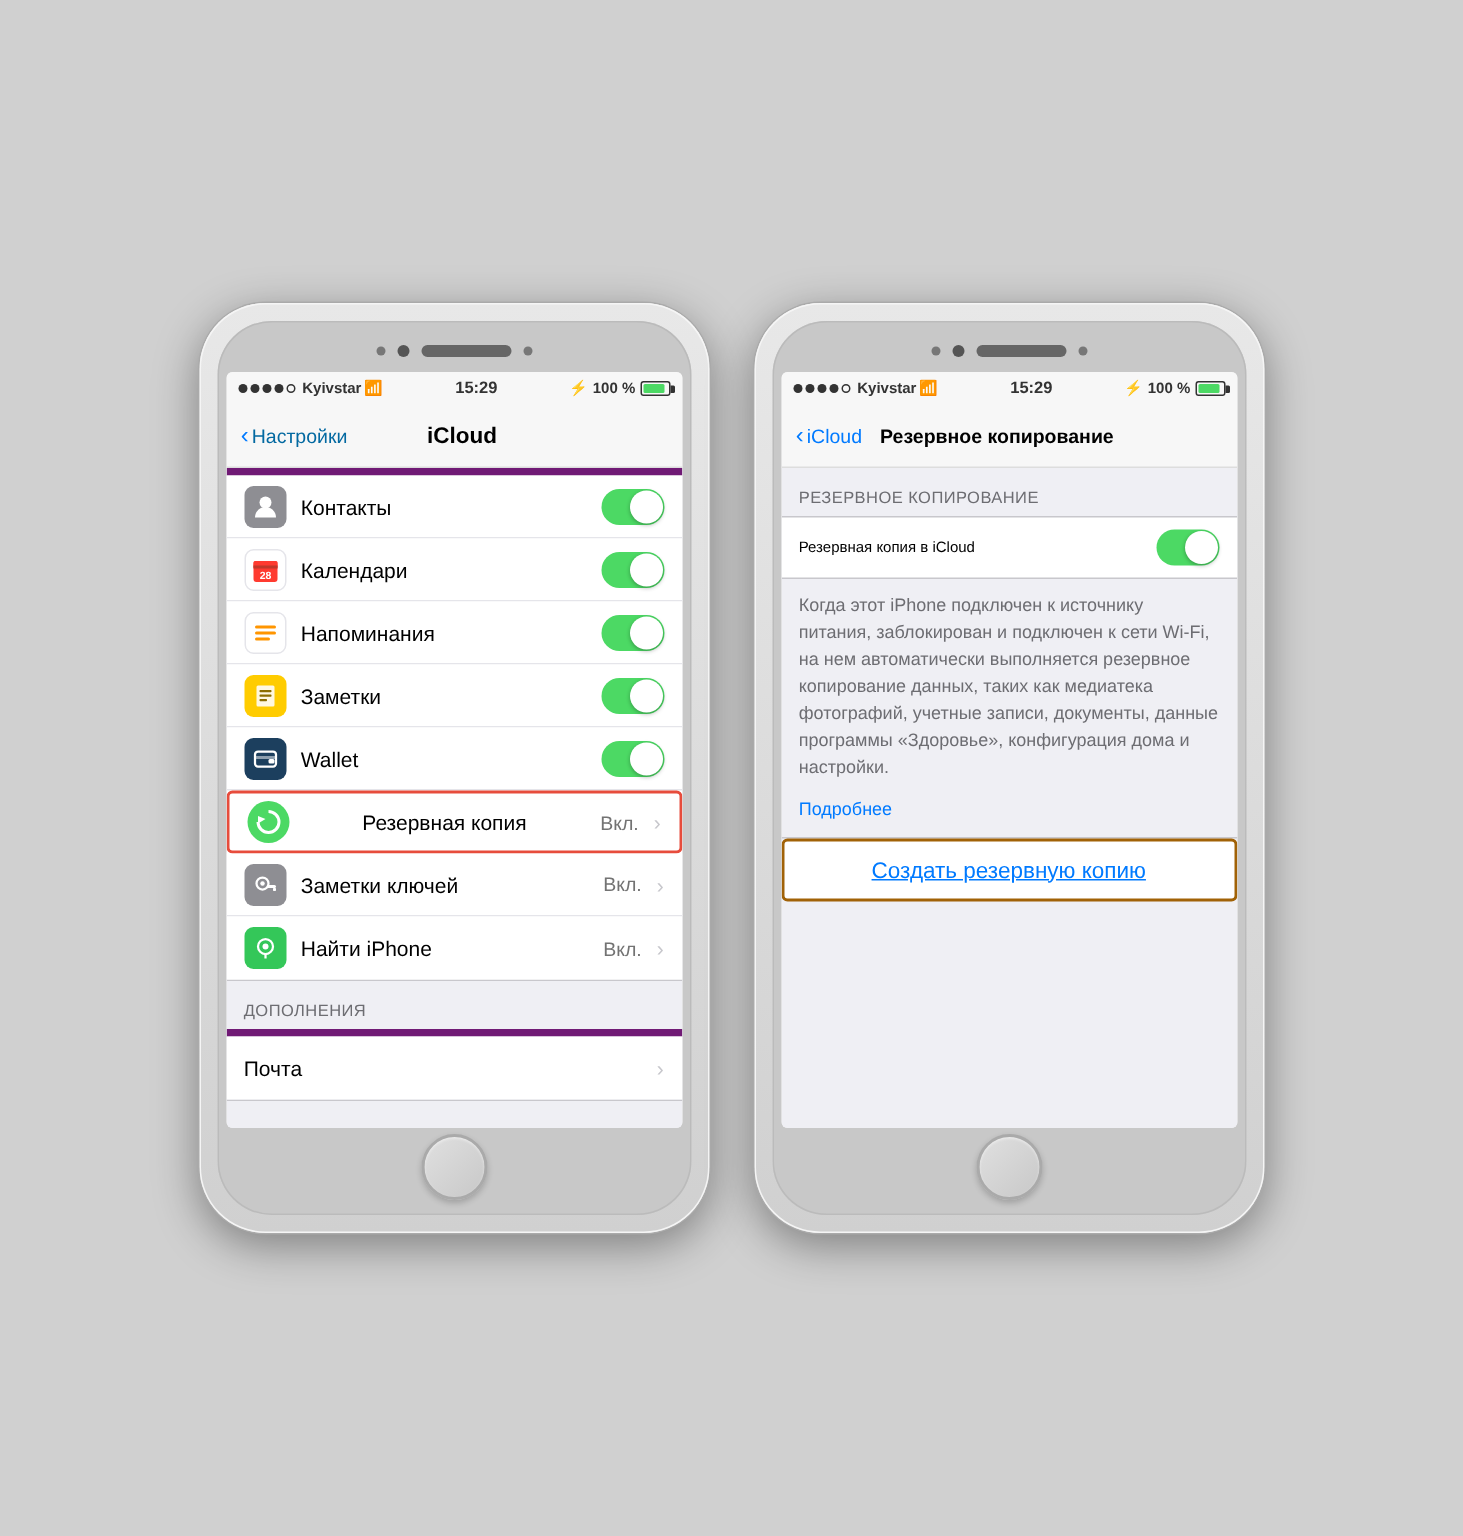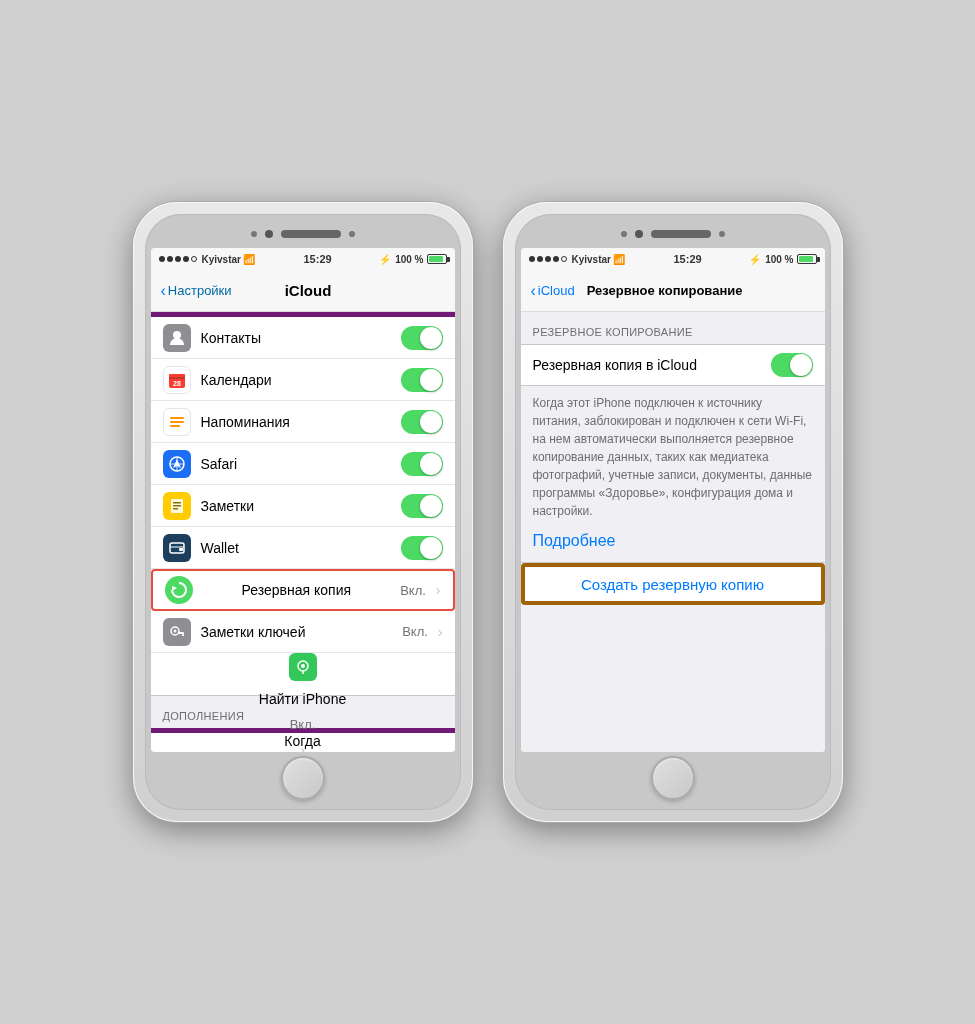--- a/index.html
+++ b/index.html
@@ -195,21 +195,21 @@
     }
     .settings-row {
       display: flex;
       align-items: center;
       padding: 0 12px;
       height: 42px;
       border-bottom: 1px solid #e5e5ea;
       background: white;
       gap: 10px;
     }
-    .settings-row:last-child { border-bottom: none; flex-direction: column; }
+    .settings-row:last-child { border-bottom: none; }
     .row-icon {
       width: 28px; height: 28px;
       border-radius: 6px;
       display: flex;
       align-items: center;
       justify-content: center;
       flex-shrink: 0;
       font-size: 16px;
     }
     .row-label {
@@ -254,32 +254,32 @@
       align-items: center;
       padding: 0 12px;
       height: 42px;
       background: white;
       border-top: 1px solid #c8c7cc;
       border-bottom: 1px solid #c8c7cc;
       gap: 10px;
     }
     .backup-label {
       flex: 1;
-      font-size: 14px;
+      font-size: 10px;
       color: #000;
     }
     .backup-description {
       font-size: 12px;
       color: #6d6d72;
       padding: 8px 12px 12px;
       line-height: 1.5;
     }
     .backup-link {
       color: #007aff;
-      font-size: 16px;
+      font-size: 12px;
       padding: 0 12px 12px;
       display: block;
     }
     .create-backup-btn {
       display: flex;
       align-items: center;
       justify-content: center;
       height: 42px;
       background: white;
       border: 2px solid #e74c3c;
@@ -379,34 +379,20 @@
                   <rect x="2" y="8" width="14" height="2" rx="1" fill="#ff9500"></rect>
                   <rect x="2" y="12" width="10" height="2" rx="1" fill="#ff9500"></rect>
                 </svg>
               </div>
               <div class="row-label">Напоминания</div>
               <div class="toggle">
                   <div class="toggle-knob"></div>
                 </div>
             </div>
 
-            <div class="settings-row">
-              <div class="row-icon" style="background:#1c6ef5;">
-                <svg width="18" height="18" viewBox="0 0 18 18">
-                  <circle cx="9" cy="9" r="7" fill="none" stroke="white" stroke-width="1.5"></circle>
-                  <line x1="9" y1="2" x2="9" y2="16" stroke="white" stroke-width="0.8"></line>
-                  <line x1="2" y1="9" x2="16" y2="9" stroke="white" stroke-width="0.8"></line>
-                  <polygon points="9,4 13,13 9,11 5,13" fill="white"></polygon>
-                </svg>
-              </div>
-              <div class="row-label">Safari</div>
-              <div class="toggle">
-                  <div class="toggle-knob"></div>
-                </div>
-            </div>
 
             <div class="settings-row">
               <div class="row-icon" style="background:#ffcc00;">
                 <svg width="18" height="18" viewBox="0 0 18 18">
                   <rect x="3" y="2" width="12" height="14" rx="1" fill="#fff8e1"></rect>
                   <rect x="5" y="5" width="8" height="1.5" rx="0.5" fill="#8d6e00"></rect>
                   <rect x="5" y="8" width="8" height="1.5" rx="0.5" fill="#8d6e00"></rect>
                   <rect x="5" y="11" width="5" height="1.5" rx="0.5" fill="#8d6e00"></rect>
                 </svg>
               </div>
@@ -467,21 +453,21 @@
               <div class="row-label">Найти iPhone</div>
               <div class="row-value">Вкл.</div>
               <div class="row-chevron">›</div>
             </div>
           </div>
 
           <div class="settings-section-header">ДОПОЛНЕНИЯ</div>
 
           <div class="settings-list">
             <div class="settings-row">
-              <div class="row-label">Когда</div>
+              <div class="row-label">Почта</div>
               <div class="row-chevron">›</div>
             </div>
           </div>
         </div>
       </div>
       <div class="phone-bottom">
         <div class="home-button"></div>
       </div>
     </div>
   </div>
@@ -536,21 +522,21 @@
             <div class="backup-label">Резервная копия в iCloud</div>
             <div class="toggle">
                 <div class="toggle-knob"></div>
               </div>
           </div>
 
           <div class="backup-description">Когда этот iPhone подключен к источнику питания, заблокирован и подключен к сети Wi-Fi, на нем автоматически выполняется резервное копирование данных, таких как медиатека фотографий, учетные записи, документы, данные программы «Здоровье», конфигурация дома и настройки.</div>
           <a class="backup-link">Подробнее</a>
 
           <div style="margin:0;border-top:1px solid #c8c7cc;">
-            <div class="create-backup-btn" style="border:4px solid #a16207;border-radius:4px;margin:0;cursor:pointer;">
+            <div class="create-backup-btn" style="border:2px solid #a16207;border-radius:4px;margin:0;cursor:pointer;text-decoration:underline;">
               <span>Создать резервную копию</span>
             </div>
           </div>
 
         </div>
       </div>
       <div class="phone-bottom">
         <div class="home-button"></div>
       </div>
     </div>

